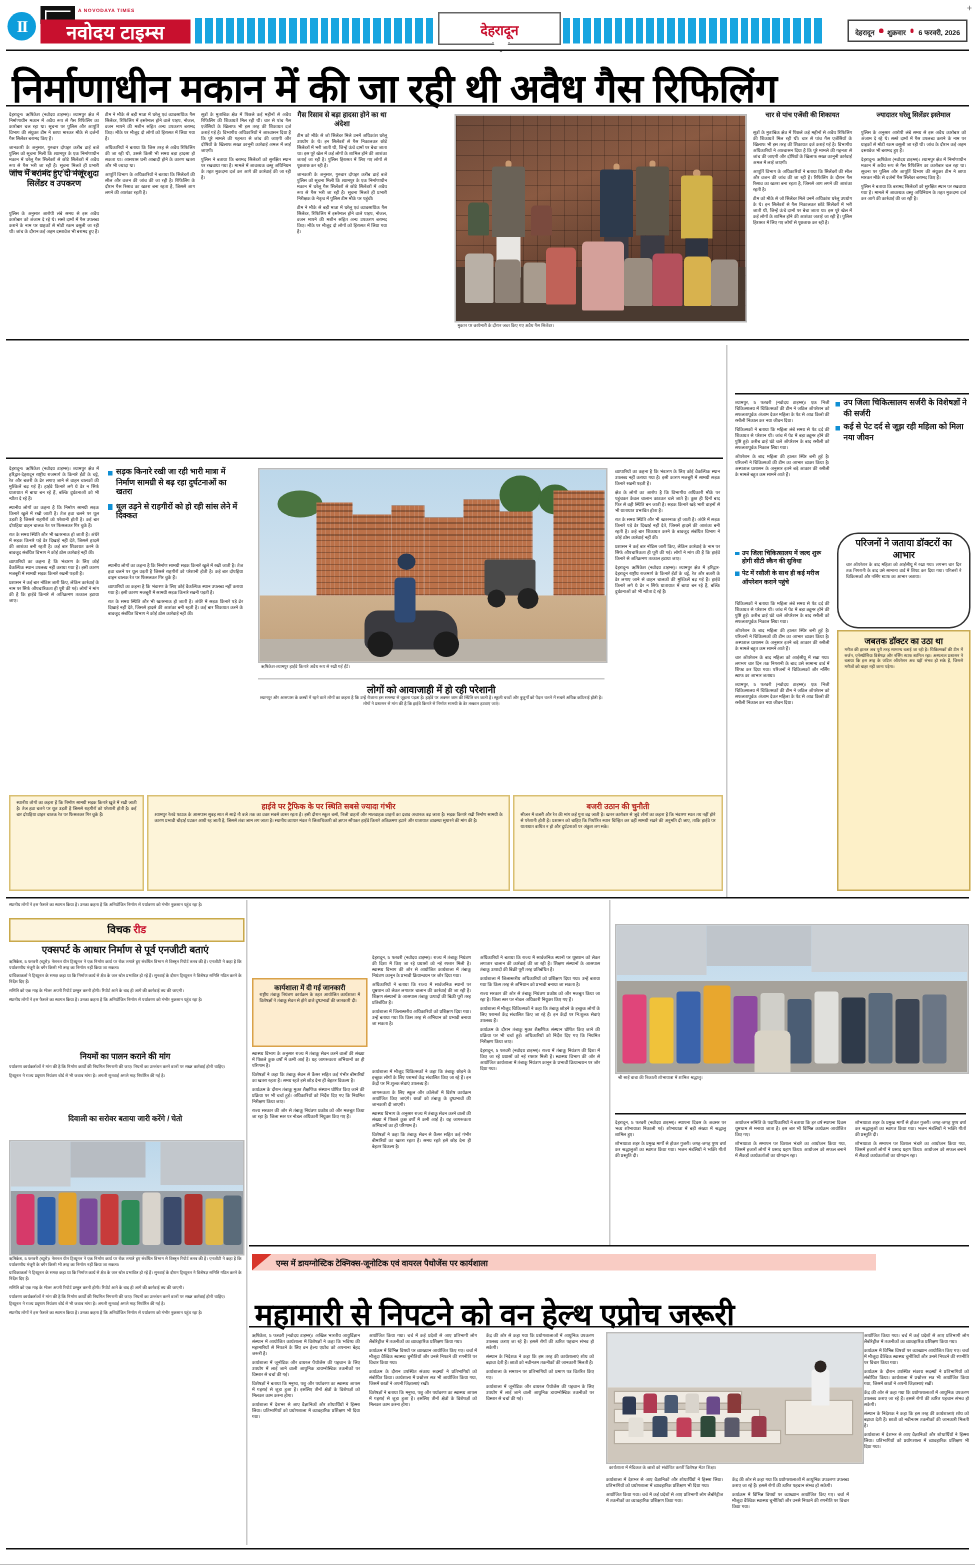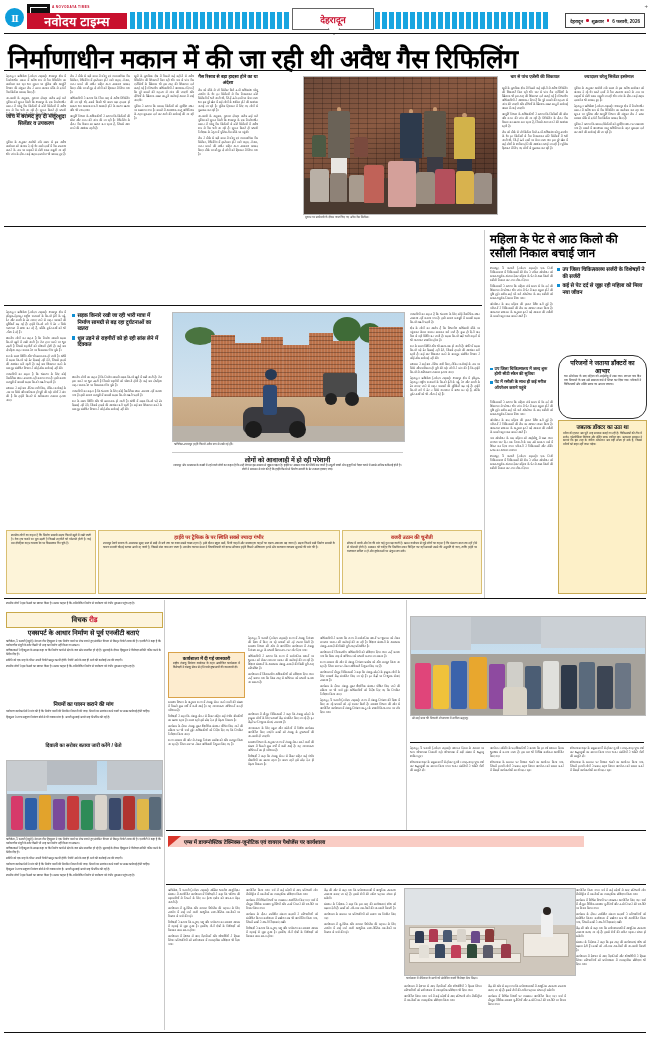--- a/index.html
+++ b/index.html
@@ -290,21 +290,20 @@
     <div class="dt">हाईवे पर ट्रैफिक के पर स्थिति सबसे ज्यादा गंभीर</div>
     <div class="dd">श्यामपुर रेलवे फाटक के आसपास सुबह सात से साढ़ें नौ बजे तक का वक्त सबसे व्यस्त रहता है। इसी दौरान स्कूल बसों, निजी वाहनों और मालवाहक वाहनों का दबाव अचानक बढ़ जाता है। सड़क किनारे रखी निर्माण सामग्री के कारण प्रभावी चौड़ाई घटकर आधी रह जाती है, जिससे लंबा जाम लग जाता है। स्थानीय व्यापार मंडल ने जिलाधिकारी को ज्ञापन सौंपकर हाईवे किनारे अतिक्रमण हटाने और यातायात व्यवस्था सुधारने की मांग की है।</div>
   </div>
   <div class="deckbox" style="left:342px;top:530px;width:138px;height:62px;">
     <div class="dt">बजरी उठान की चुनौती</div>
     <div class="dd">सीजन में बजरी और रेत की मांग कई गुना बढ़ जाती है। खनन कारोबार से जुड़े लोगों का कहना है कि भंडारण स्थल तय नहीं होने से परेशानी होती है। प्रशासन को चाहिए कि निर्धारित स्थान चिन्हित कर वहीं सामग्री रखने की अनुमति दी जाए, ताकि हाईवे पर यातायात बाधित न हो और दुर्घटनाओं पर अंकुश लग सके।</div>
   </div>
 
   <div class="vsep" style="left:484px;top:230px;height:368px;"></div>
 
-  <div class="h-main headline3">महिला के पेट से आठ किलो की रसौली निकाल बचाई जान</div>
   <div class="rule" style="left:490px;top:262px;width:156px;height:.8px;"></div>
 
   <div class="body-col" style="position:absolute;left:490px;top:266px;width:63px;">
     <p>श्यामपुर, 5 फरवरी (नवोदय टाइम्स)। एक निजी चिकित्सालय में चिकित्सकों की टीम ने जटिल ऑपरेशन को सफलतापूर्वक अंजाम देकर महिला के पेट से आठ किलो की रसौली निकाल कर नया जीवन दिया।</p>
     <p>चिकित्सकों ने बताया कि महिला लंबे समय से पेट दर्द की शिकायत से परेशान थी। जांच में पेट में बड़ा ट्यूमर होने की पुष्टि हुई। करीब ढाई घंटे चले ऑपरेशन के बाद रसौली को सफलतापूर्वक निकाल लिया गया।</p>
     <p>ऑपरेशन के बाद महिला की हालत स्थिर बनी हुई है। परिजनों ने चिकित्सकों की टीम का आभार व्यक्त किया है। अस्पताल प्रशासन के अनुसार इतने बड़े आकार की रसौली के मामले बहुत कम सामने आते हैं।</p>
   </div>
 
   <div class="bulletbox" style="left:557px;top:266px;width:88px;">
     <div class="bl">
@@ -461,20 +460,21 @@
     <p>शोभायात्रा शहर के प्रमुख मार्गों से होकर गुजरी। जगह-जगह पुष्प वर्षा कर श्रद्धालुओं का स्वागत किया गया। भजन मंडलियों ने भक्ति गीतों की प्रस्तुति दी।</p>
     <p>शोभायात्रा के समापन पर विशाल भंडारे का आयोजन किया गया, जिसमें हजारों लोगों ने प्रसाद ग्रहण किया। आयोजन को सफल बनाने में सैकड़ों कार्यकर्ताओं का योगदान रहा।</p>
   </div>
 
   <div class="rule" style="left:166px;top:830px;width:480px;height:.9px;"></div>
 
   <div class="kicker" style="left:168px;top:836px;width:400px;height:11px;">
     <span class="tri"></span>
     <span>एम्स में डायग्नोस्टिक टेक्निक्स-जूनोटिक एवं वायरल पैथोजेंस पर कार्यशाला</span>
   </div>
+  <div class="h-main headline6">महामारी से निपटने को वन हेल्थ एप्रोच जरूरी</div>
   <div class="rule" style="left:166px;top:884px;width:480px;height:.8px;"></div>
 
   <div class="body-col" style="position:absolute;left:168px;top:888px;width:72px;">
     <p>ऋषिकेश, 5 फरवरी (नवोदय टाइम्स)। अखिल भारतीय आयुर्विज्ञान संस्थान में आयोजित कार्यशाला में विशेषज्ञों ने कहा कि भविष्य की महामारियों से निपटने के लिए वन हेल्थ एप्रोच को अपनाना बेहद जरूरी है।</p>
     <p>कार्यशाला में जूनोटिक और वायरल पैथोजेंस की पहचान के लिए उपयोग में लाई जाने वाली आधुनिक डायग्नोस्टिक तकनीकों पर विस्तार से चर्चा की गई।</p>
     <p>विशेषज्ञों ने बताया कि मनुष्य, पशु और पर्यावरण का स्वास्थ्य आपस में गहराई से जुड़ा हुआ है। इसलिए तीनों क्षेत्रों के विशेषज्ञों को मिलकर काम करना होगा।</p>
     <p>कार्यशाला में देशभर से आए वैज्ञानिकों और शोधार्थियों ने हिस्सा लिया। प्रतिभागियों को प्रयोगशाला में व्यावहारिक प्रशिक्षण भी दिया गया।</p>
   </div>
   <div class="body-col" style="position:absolute;left:246px;top:888px;width:72px;">
     <p>आयोजित किया गया। चर्च में कई प्रदेशों से आए प्रतिभागी लोग लैबोरेट्रीज में तकनीकों का व्यावहारिक प्रशिक्षण किया गया।</p>

